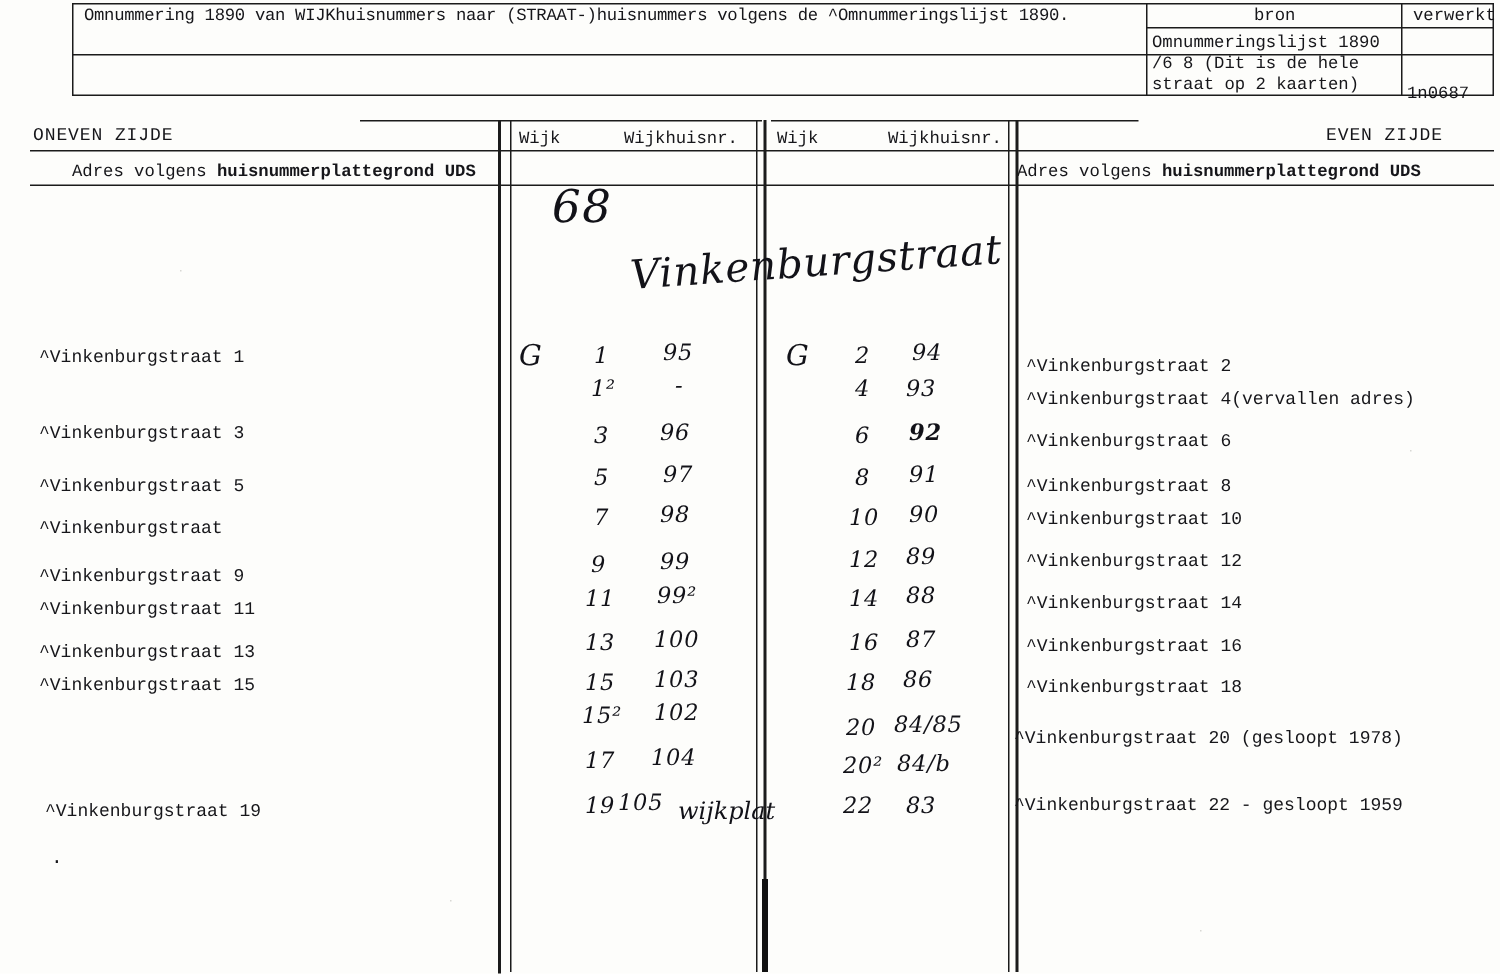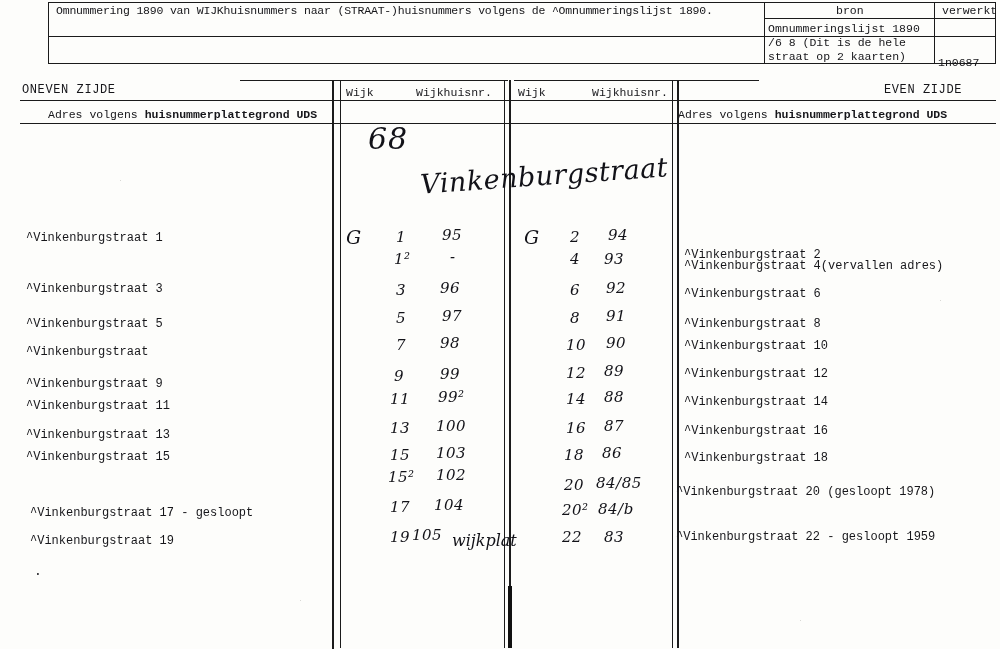--- a/index.html
+++ b/index.html
@@ -164,21 +164,20 @@
   <div class="hw hw-wijk" style="left:524px; top:228px;">G</div>
 
   <div class="addr" style="left:26px; top:231px;">^Vinkenburgstraat 1</div>
   <div class="addr" style="left:26px; top:282px;">^Vinkenburgstraat 3</div>
   <div class="addr" style="left:26px; top:317px;">^Vinkenburgstraat 5</div>
   <div class="addr" style="left:26px; top:345px;">^Vinkenburgstraat</div>
   <div class="addr" style="left:26px; top:377px;">^Vinkenburgstraat 9</div>
   <div class="addr" style="left:26px; top:399px;">^Vinkenburgstraat 11</div>
   <div class="addr" style="left:26px; top:428px;">^Vinkenburgstraat 13</div>
   <div class="addr" style="left:26px; top:450px;">^Vinkenburgstraat 15</div>
-  <div class="addr" style="left:30px; top:506px;">^Vinkenburgstraat 17 - gesloopt</div>
   <div class="addr" style="left:30px; top:534px;">^Vinkenburgstraat 19</div>
 
   <div class="hw hw-num" style="left:396px; top:230px;">1</div>
   <div class="hw hw-num" style="left:394px; top:252px;">1²</div>
   <div class="hw hw-num" style="left:396px; top:283px;">3</div>
   <div class="hw hw-num" style="left:396px; top:311px;">5</div>
   <div class="hw hw-num" style="left:396px; top:338px;">7</div>
   <div class="hw hw-num" style="left:394px; top:369px;">9</div>
   <div class="hw hw-num" style="left:390px; top:392px;">11</div>
   <div class="hw hw-num" style="left:390px; top:421px;">13</div>
@@ -209,32 +208,32 @@
   <div class="hw hw-num" style="left:566px; top:366px;">12</div>
   <div class="hw hw-num" style="left:566px; top:392px;">14</div>
   <div class="hw hw-num" style="left:566px; top:421px;">16</div>
   <div class="hw hw-num" style="left:564px; top:448px;">18</div>
   <div class="hw hw-num" style="left:564px; top:478px;">20</div>
   <div class="hw hw-num" style="left:562px; top:503px;">20²</div>
   <div class="hw hw-num" style="left:562px; top:530px;">22</div>
 
   <div class="hw hw-num" style="left:608px; top:228px;">94</div>
   <div class="hw hw-num" style="left:604px; top:252px;">93</div>
-  <div class="hw hw-num" style="left:606px; top:281px;">92</div>
+  <div class="hw hw-num" style="left:606px; top:281px;font-weight:bold;">92</div>
   <div class="hw hw-num" style="left:606px; top:309px;">91</div>
   <div class="hw hw-num" style="left:606px; top:336px;">90</div>
   <div class="hw hw-num" style="left:604px; top:364px;">89</div>
   <div class="hw hw-num" style="left:604px; top:390px;">88</div>
   <div class="hw hw-num" style="left:604px; top:419px;">87</div>
   <div class="hw hw-num" style="left:602px; top:446px;">86</div>
   <div class="hw hw-num" style="left:596px; top:476px;">84/85</div>
   <div class="hw hw-num" style="left:598px; top:502px;">84/b</div>
   <div class="hw hw-num" style="left:604px; top:530px;">83</div>
 
-  <div class="addr" style="left:684px; top:248px;">^Vinkenburgstraat 2</div>
+  <div class="addr" style="left:684px; top:237px;">^Vinkenburgstraat 2</div>
   <div class="addr" style="left:684px; top:259px;">^Vinkenburgstraat 4(vervallen adres)</div>
   <div class="addr" style="left:684px; top:287px;">^Vinkenburgstraat 6</div>
   <div class="addr" style="left:684px; top:317px;">^Vinkenburgstraat 8</div>
   <div class="addr" style="left:684px; top:339px;">^Vinkenburgstraat 10</div>
   <div class="addr" style="left:684px; top:367px;">^Vinkenburgstraat 12</div>
   <div class="addr" style="left:684px; top:395px;">^Vinkenburgstraat 14</div>
   <div class="addr" style="left:684px; top:424px;">^Vinkenburgstraat 16</div>
   <div class="addr" style="left:684px; top:451px;">^Vinkenburgstraat 18</div>
   <div class="addr" style="left:676px; top:485px;">^Vinkenburgstraat 20 (gesloopt 1978)</div>
   <div class="addr" style="left:676px; top:530px;">^Vinkenburgstraat 22  - gesloopt 1959</div>

